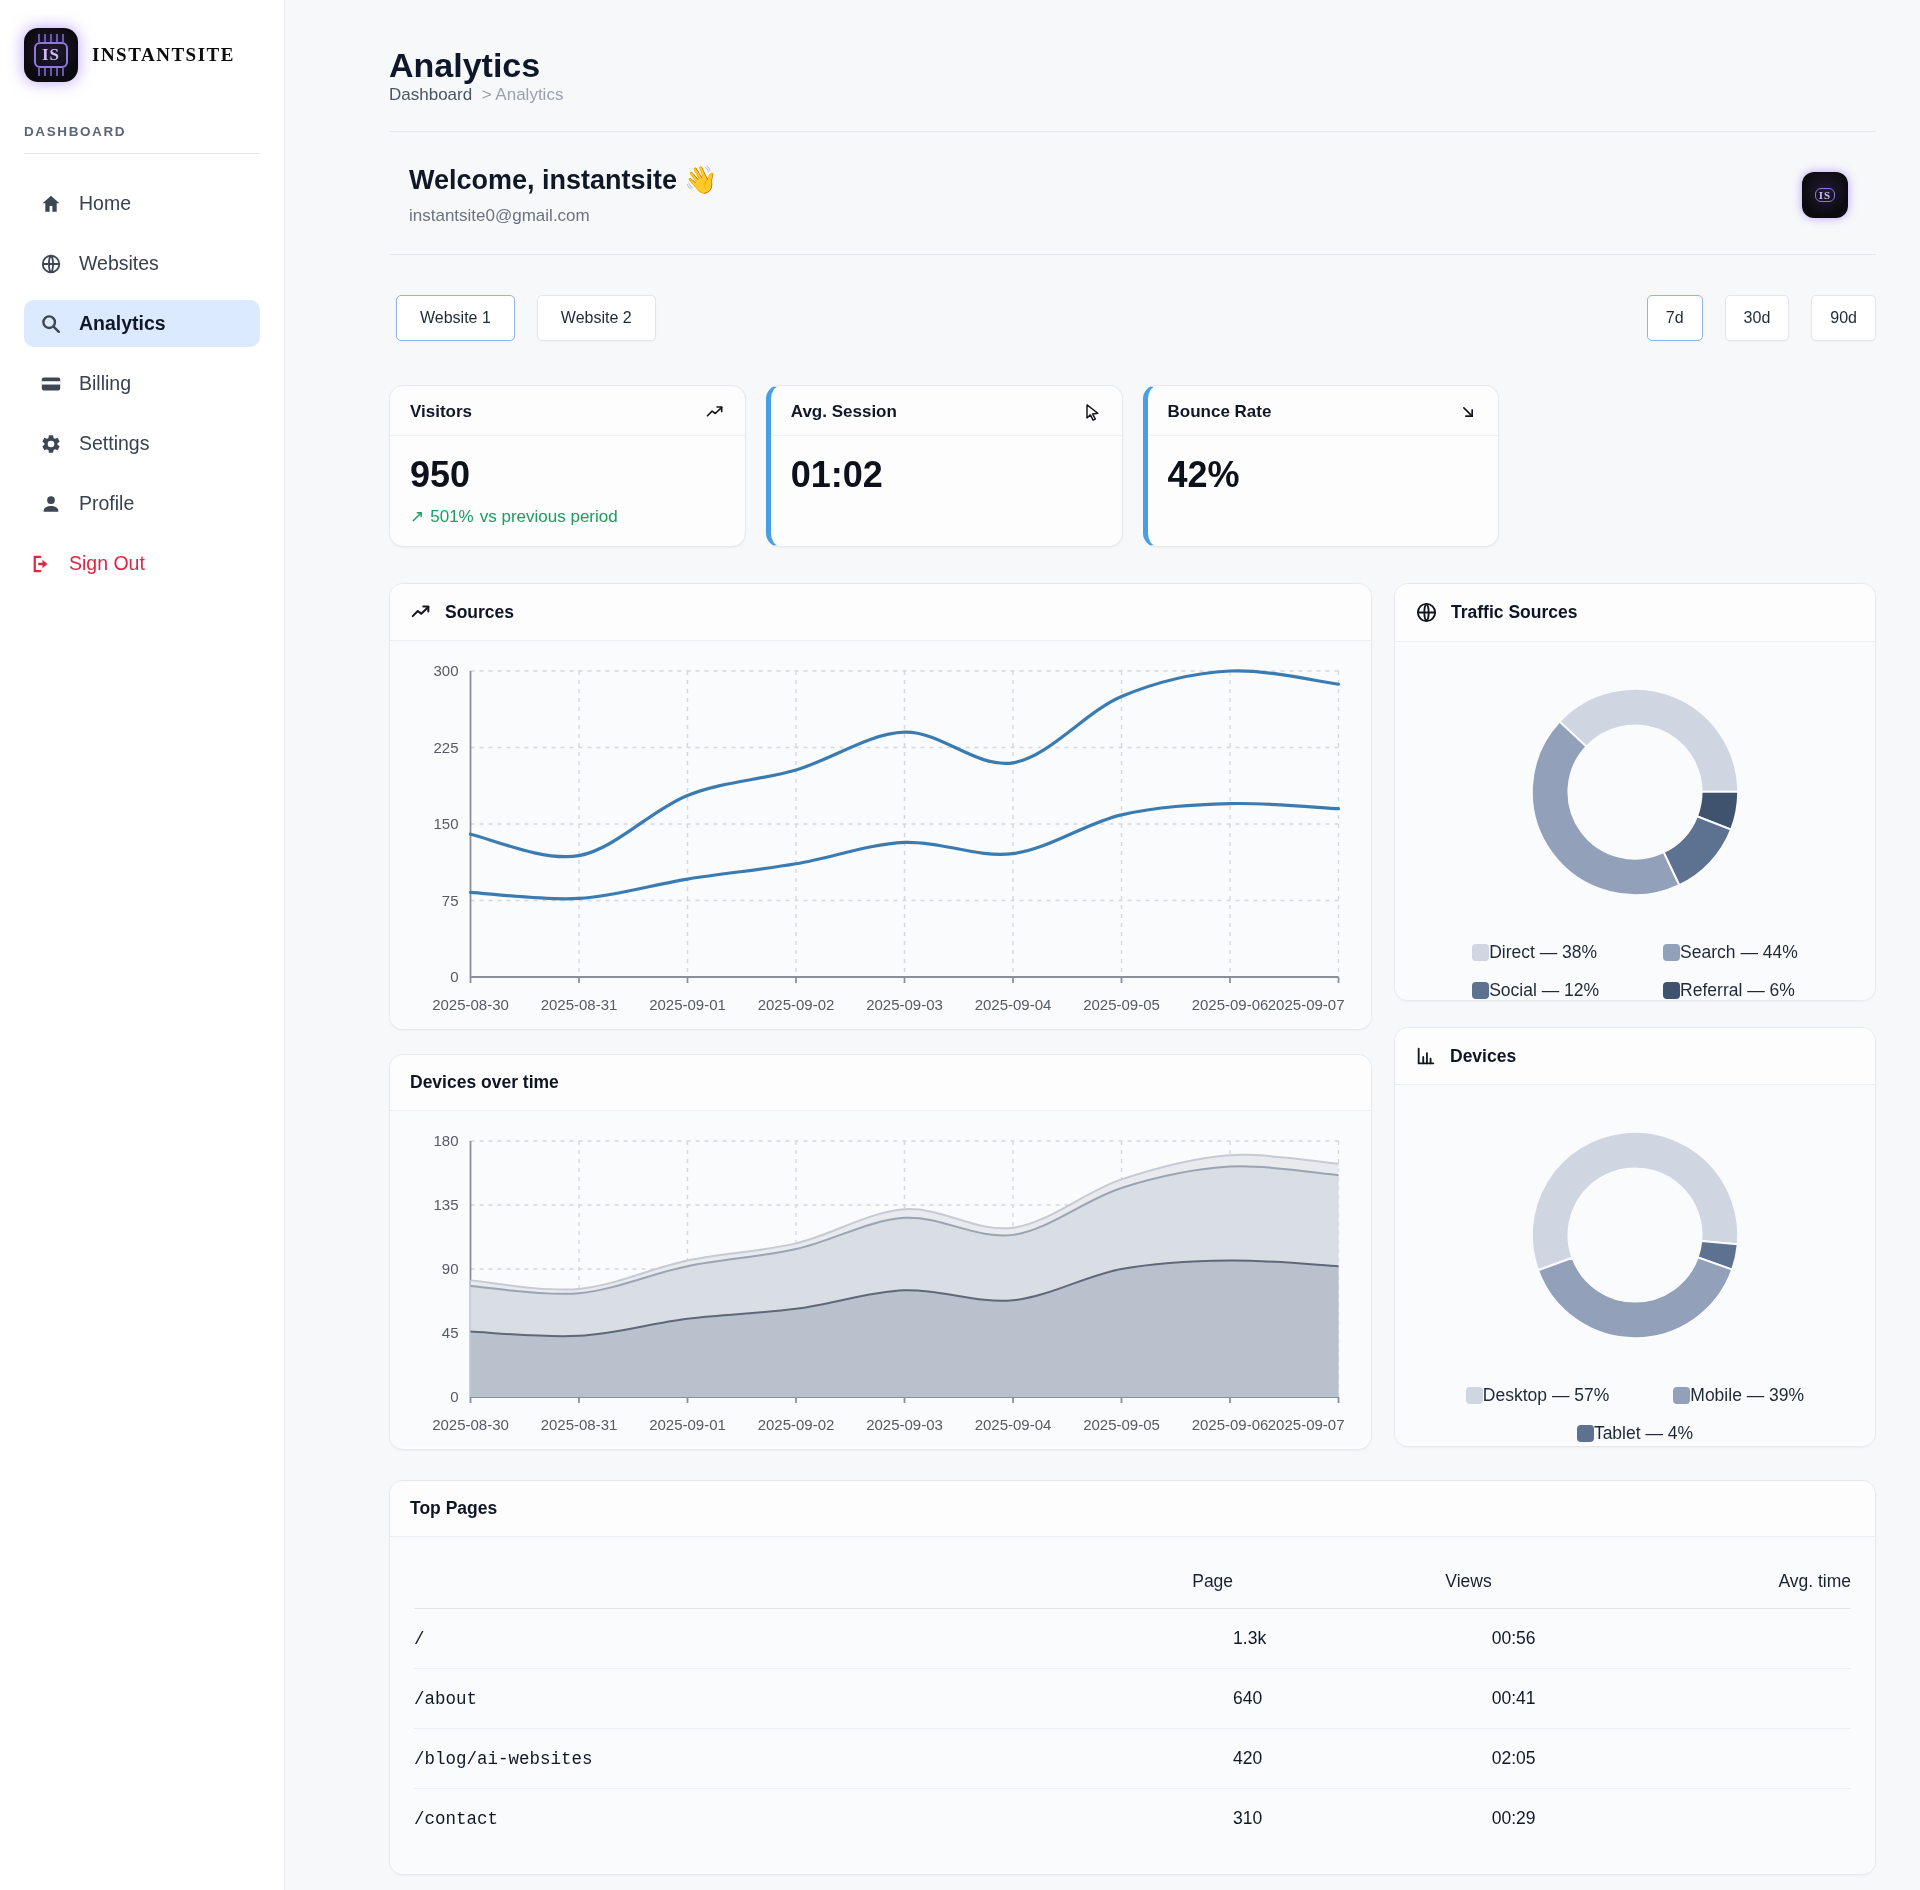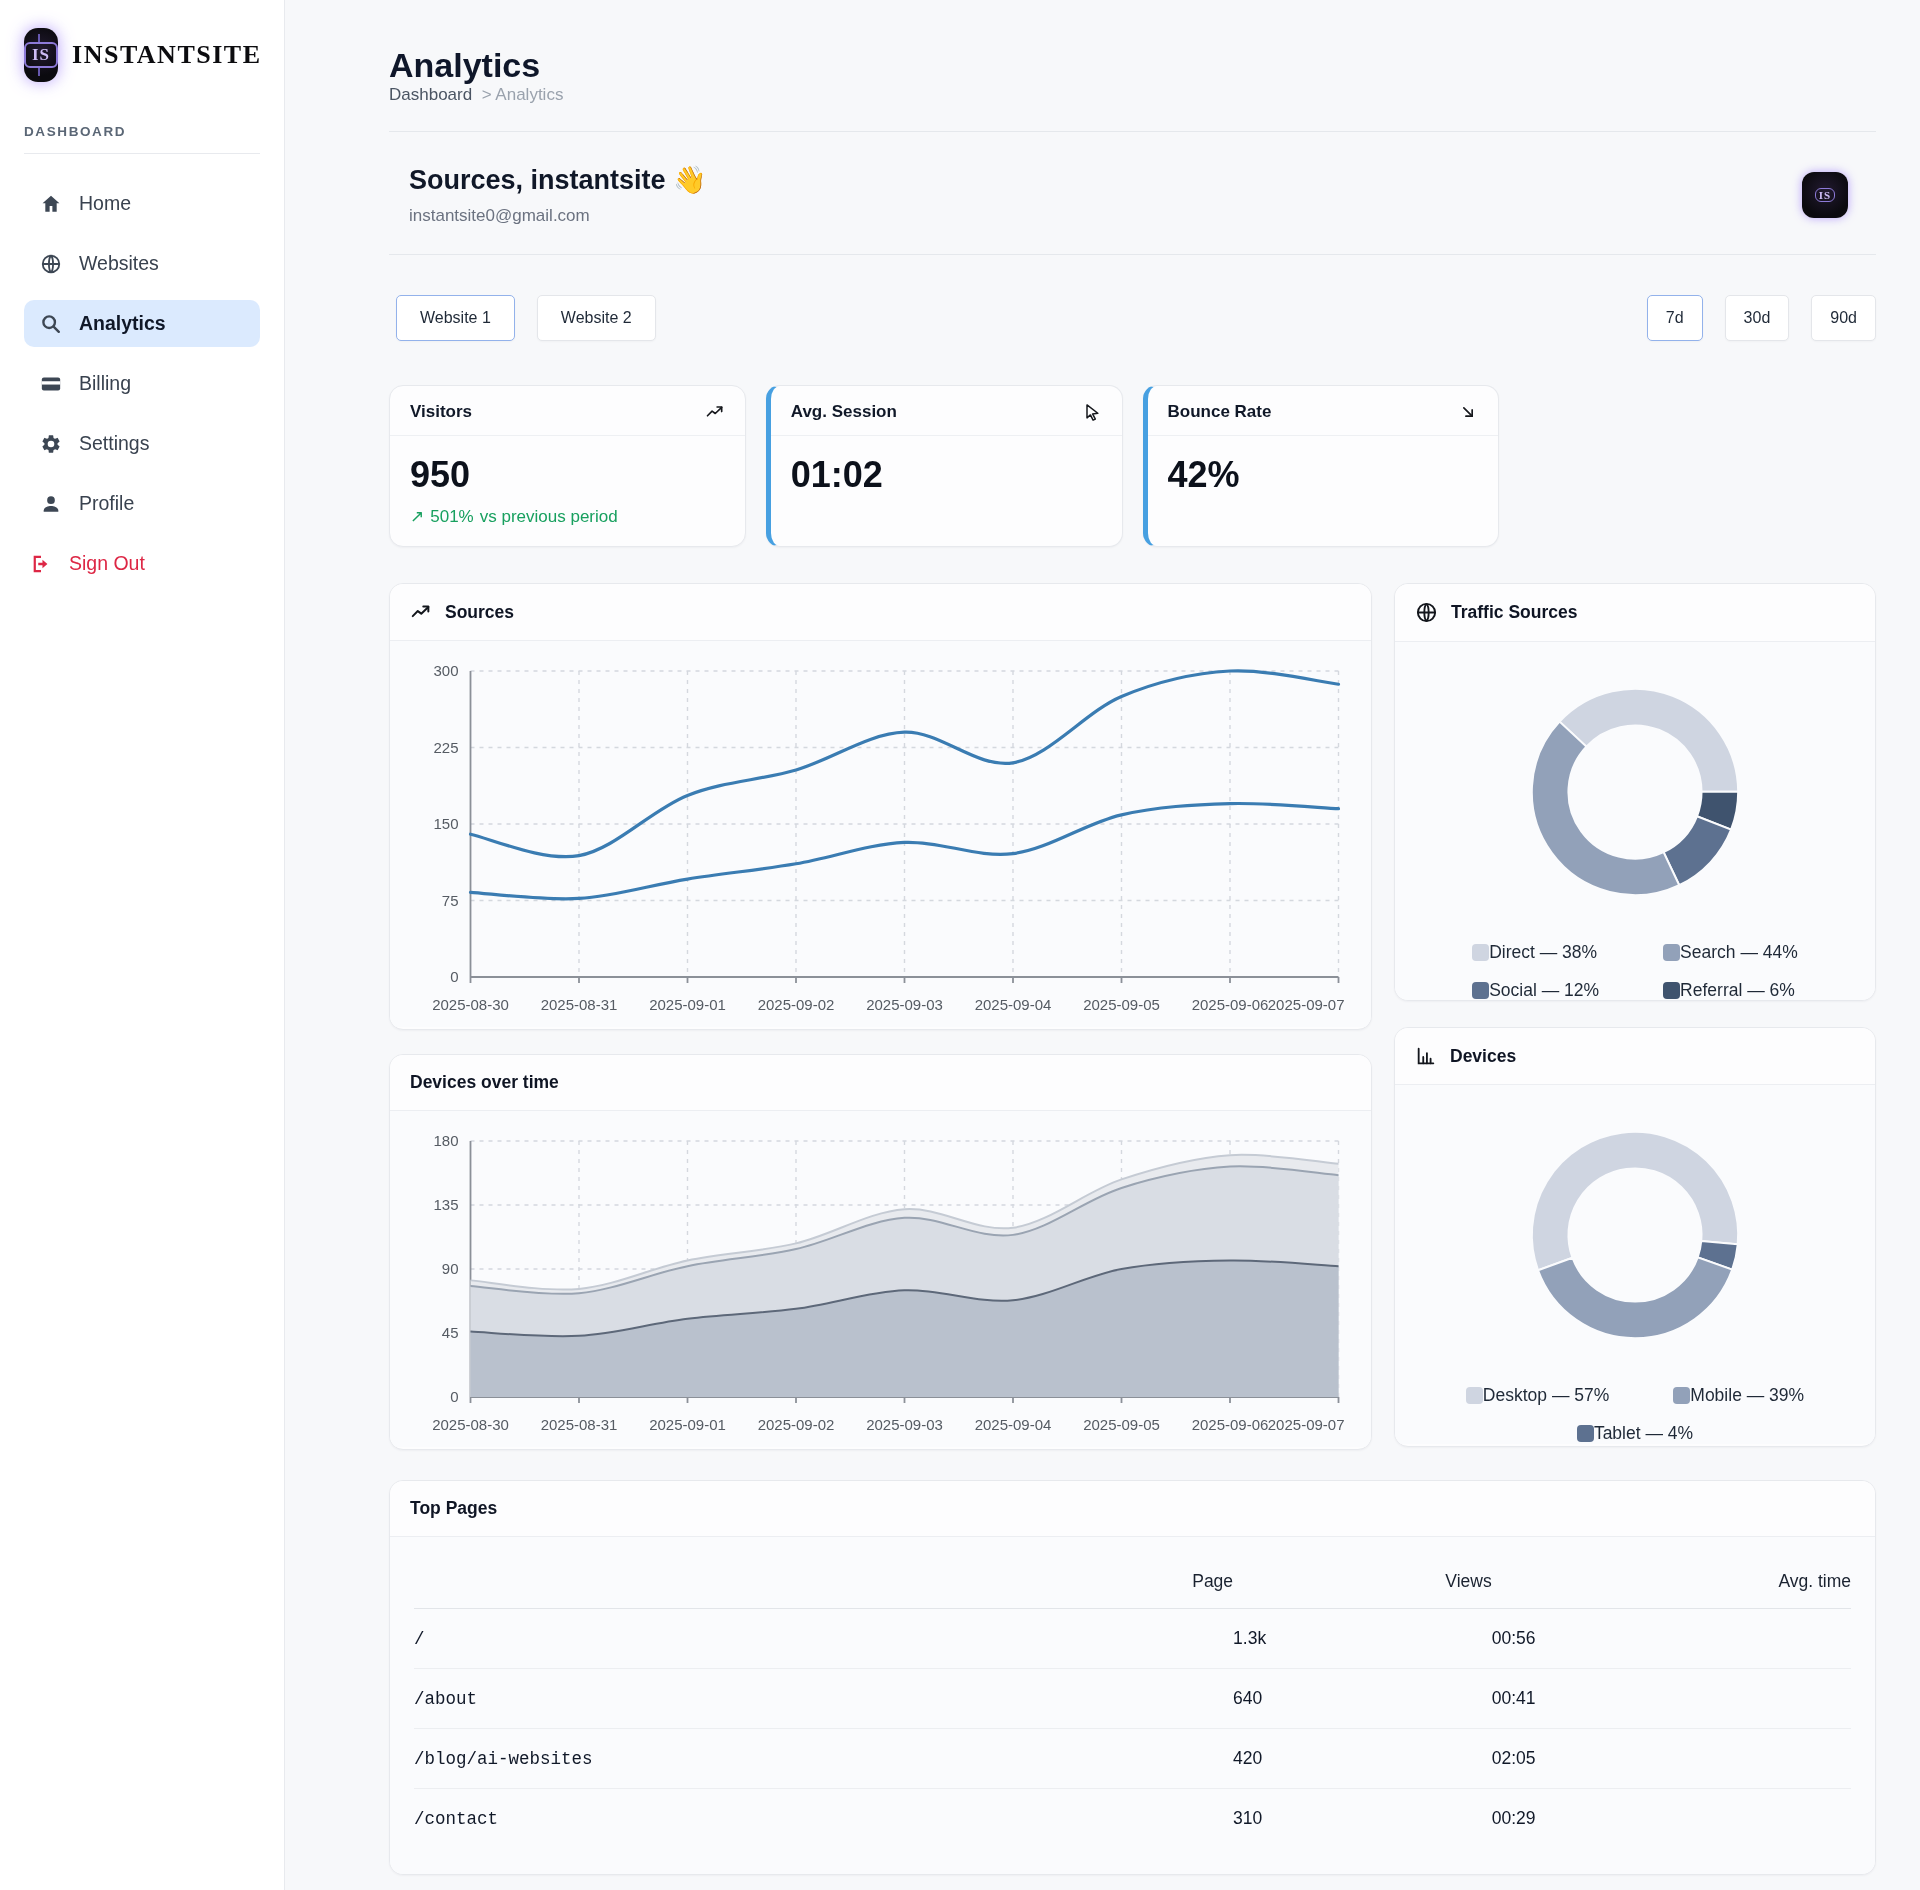--- a/index.html
+++ b/index.html
@@ -9,21 +9,21 @@
   
   .sidebar { width:285px; min-width:285px; height:100%; background:#fff; border-right:1px solid #e8eaee; padding:28px 24px; }
   .brand { display:flex; align-items:center; gap:14px; margin-bottom:42px; }
   .logo-box { width:54px; height:54px; border-radius:14px; background:radial-gradient(circle at 50% 42%, #221a30 0%, #0b0a0f 70%);
               box-shadow:0 0 16px rgba(167,139,250,.8); display:flex; align-items:center; justify-content:center; position:relative; }
   .logo-box:before, .logo-box:after { content:""; position:absolute; left:14px; right:14px; height:8px;
               background:repeating-linear-gradient(90deg,#7c6bd6 0 2px, transparent 2px 6px); opacity:.8; }
   .logo-box:before { top:6px; } .logo-box:after { bottom:6px; }
   .logo-chip { border:2px solid #8d7ad8; border-radius:6px; padding:1px 6px; color:#cfbdf6;
                font-family:"Liberation Serif", serif; font-size:17px; font-weight:700; letter-spacing:1px; }
-  .brand-name { font-family:"Liberation Serif", serif; font-size:26px; font-weight:700; letter-spacing:1.5px; color:#0c0c0f; }
+  .brand-name { font-family:"Liberation Serif", serif; font-size:19px; font-weight:700; letter-spacing:1.5px; color:#0c0c0f; }
   .side-section { font-size:13.5px; font-weight:700; letter-spacing:1.6px; color:#5b6776; margin-bottom:14px; }
   .side-divider { border:none; border-top:1px solid #e8eaee; margin-bottom:26px; }
   .nav-item { display:flex; align-items:center; gap:17px; padding:12px 16px; border-radius:10px; margin-bottom:13px;
               font-size:19.5px; color:#39424f; cursor:pointer; text-decoration:none; }
   .nav-item .nav-ic { width:22px; height:22px; display:flex; align-items:center; justify-content:center; color:#3d4754; }
   .nav-item.active { background:#dbeafe; font-weight:700; color:#101828; }
   .nav-item.signout { color:#dd2745; padding-left:6px; margin-top:8px; }
   .nav-item.signout .nav-ic { color:#dd2745; }
   svg { display:block; }
 
@@ -178,21 +178,21 @@
   <h1 class="page-title">Analytics</h1>
   <div class="breadcrumb">
     <span class="bc-root">Dashboard</span>
     &nbsp;<span>&gt;</span>
     <span>Analytics</span>
   </div>
   <hr class="top-divider">
 
   <div class="welcome">
     <div>
-      <h2><span>Sources, instantsite</span> <span>👋</span></h2>
+      <h2><span>Welcome, instantsite</span> <span>👋</span></h2>
       <div class="email">instantsite0@gmail.com</div>
     </div>
     <div class="avatar">
       <span class="logo-chip">IS</span>
     </div>
   </div>
 
   <div class="controls">
     <div class="btn-group">
       <button class="pill active">Website 1</button>

